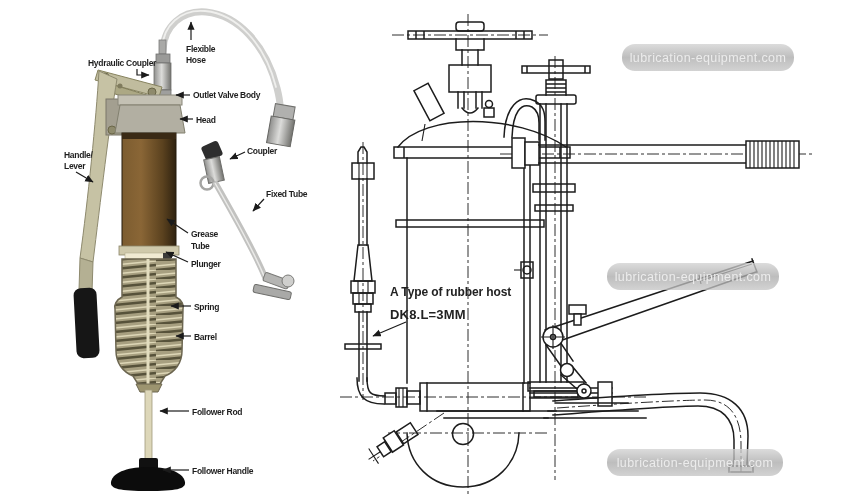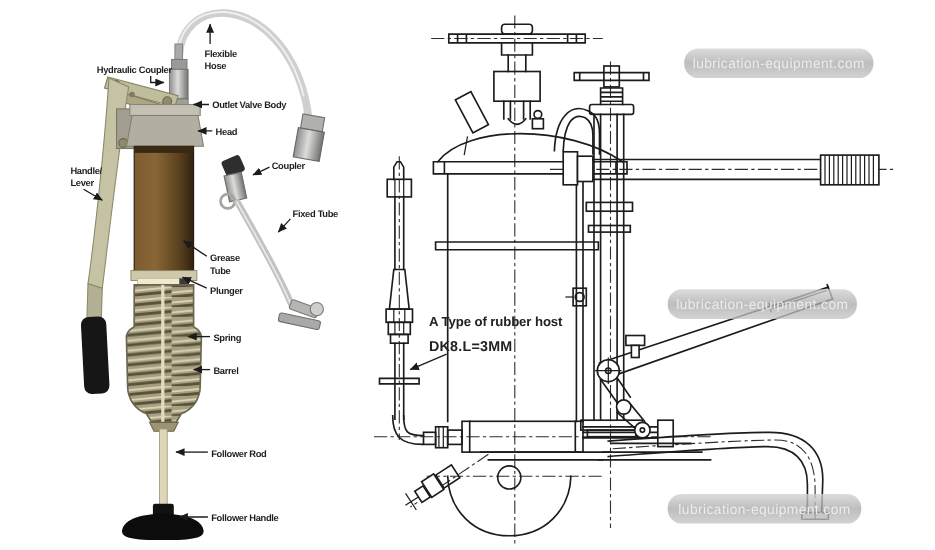--- a/index.html
+++ b/index.html
@@ -1,17 +1,17 @@
 <!DOCTYPE html>
 <html><head>
 <meta charset="utf-8">
 <style>
   html,body{margin:0;padding:0;background:#ffffff;}
   .stage{position:relative;width:850px;height:500px;background:#ffffff;overflow:hidden;
-         font-family:"Liberation Sans",sans-serif;border-radius:31px;}
+         font-family:"Liberation Sans",sans-serif;}
   svg{position:absolute;left:0;top:0;}
   .ln{fill:none;stroke:#1c1c1c;stroke-width:1.5;stroke-linecap:square;stroke-linejoin:miter;}
   .lnf{fill:#ffffff;stroke:#1c1c1c;stroke-width:1.5;stroke-linejoin:miter;}
   .lnthin{fill:none;stroke:#1c1c1c;stroke-width:1.1;}
   .cl{fill:none;stroke:#2e2e2e;stroke-width:1;stroke-dasharray:12 3 3 3;}
   .lbl{font-family:"Liberation Sans",sans-serif;font-weight:bold;font-size:8.5px;
        fill:#1e1e1e;letter-spacing:-0.3px;}
   .annot1{font-family:"Liberation Sans",sans-serif;font-weight:bold;font-size:12px;
        fill:#222222;letter-spacing:-0.1px;}
   .annot2{font-family:"Liberation Sans",sans-serif;font-weight:bold;font-size:13px;

